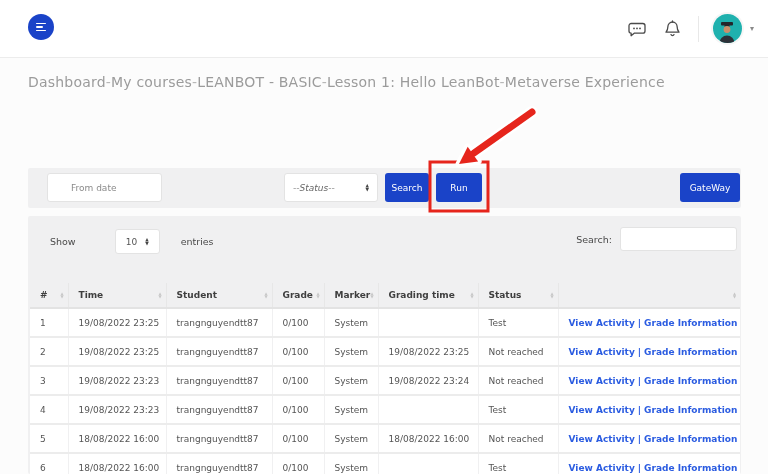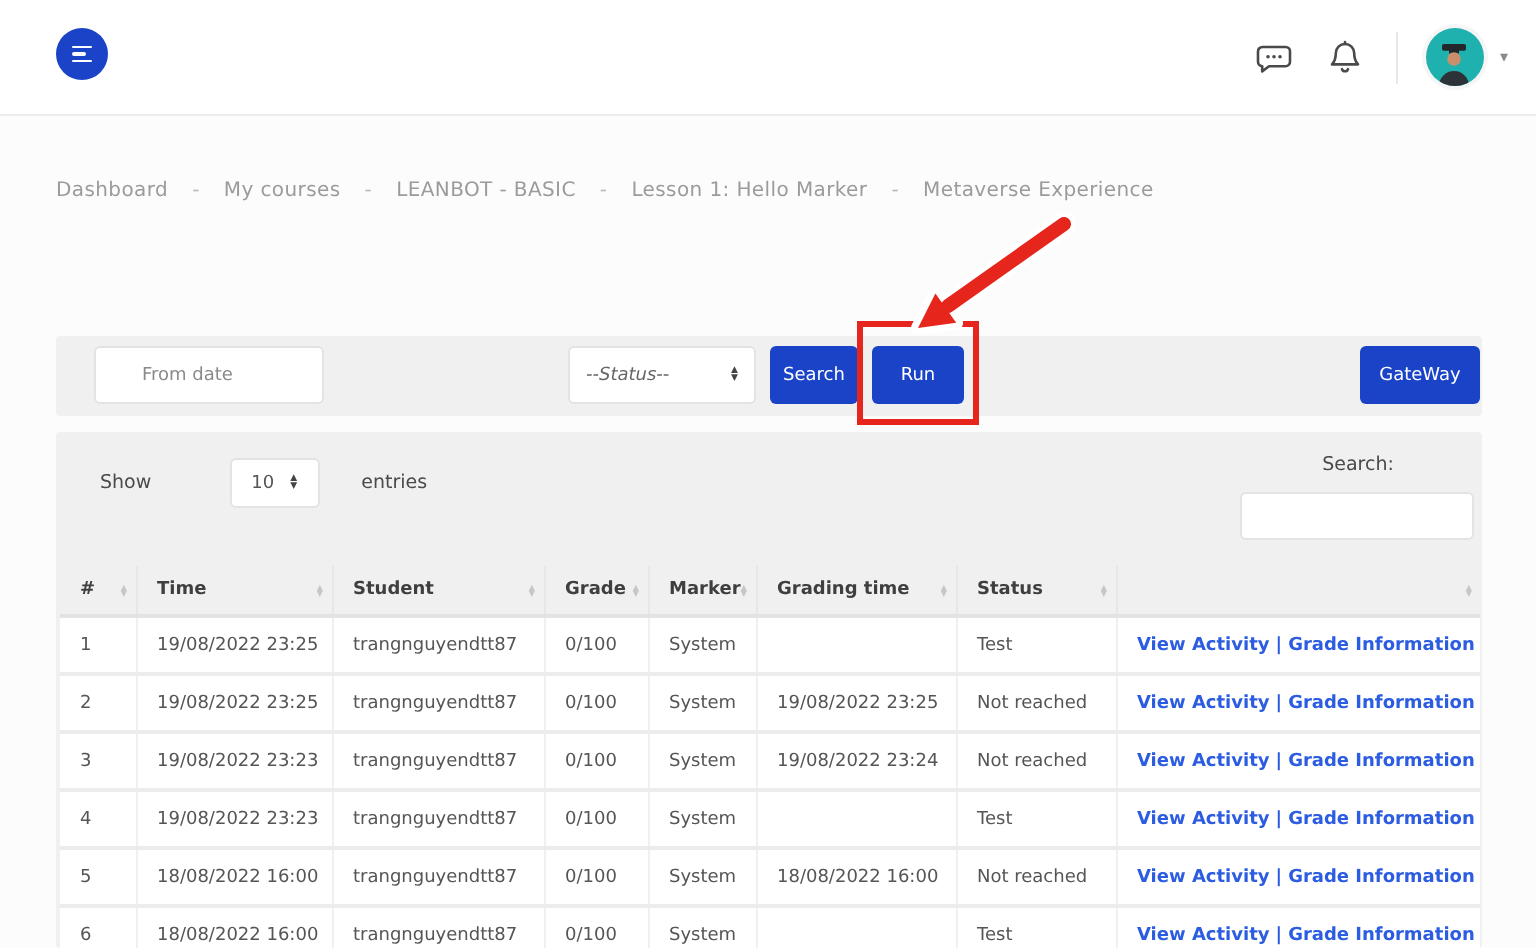--- a/index.html
+++ b/index.html
@@ -16,40 +16,40 @@
   .logo-lines i{display:block;height:1.6px;background:#fff;border-radius:1px;}
   .logo-lines i:nth-child(1){width:10px;}
   .logo-lines i:nth-child(2){width:7px;}
   .logo-lines i:nth-child(3){width:10px;}
   .top-icons{position:absolute;right:14px;top:0;height:57px;display:flex;align-items:center;gap:14px;}
   .icon-btn{width:22px;height:22px;display:flex;align-items:center;justify-content:center;cursor:pointer;}
   .vdiv{width:1px;height:26px;background:#e8e8e8;}
   .avatar{width:29px;height:29px;border-radius:50%;background:#1fb1ae;display:flex;align-items:flex-end;justify-content:center;overflow:hidden;box-shadow:0 0 0 2px #f6f6f6;cursor:pointer;}
   .caret{font-size:8px;color:#8a8a8a;margin-left:-6px;}
   
-  .breadcrumb{position:absolute;left:28px;top:90px;font-size:10px;color:#9b9b9b;letter-spacing:.2px;display:flex;gap:12px;white-space:nowrap;}
+  .breadcrumb{position:absolute;left:28px;top:74px;font-size:14px;color:#9b9b9b;letter-spacing:.2px;display:flex;gap:0;white-space:nowrap;}
   .breadcrumb .crumb{cursor:pointer;}
   .breadcrumb .sep{color:#b8b8b8;}
   
   .filter-panel{position:absolute;left:28px;top:168px;width:713px;height:40px;background:#f0f0f1;border-radius:2px;}
   .filter-panel input[type=text]{position:absolute;top:5px;height:29px;border:1px solid #e3e3e3;border-radius:3px;background:#fff;font-family:inherit;font-size:9px;color:#555;padding:0 23px;box-sizing:border-box;outline:none;}
   .filter-panel input::placeholder{color:#8a8a8a;}
   .inp-from{left:19px;width:115px;}
   .inp-to{left:142px;width:113px;}
   .status-select{position:absolute;left:256px;top:5px;width:94px;height:29px;background:#fff;border:1px solid #e3e3e3;border-radius:3px;box-sizing:border-box;display:flex;align-items:center;justify-content:space-between;padding:0 8px;font-size:9px;color:#666;cursor:pointer;font-style:italic;}
   .updown{display:flex;flex-direction:column;line-height:4px;font-size:4.5px;color:#444;}
   .btn{position:absolute;top:5px;height:29px;background:#1a43c8;color:#fff;border:none;border-radius:3px;font-family:inherit;font-size:9px;display:flex;align-items:center;justify-content:center;cursor:pointer;box-sizing:border-box;}
   .btn-search{left:357px;width:44px;}
   .btn-run{left:408px;width:46px;}
   .btn-gateway{left:652px;width:60px;}
   
   .table-panel{position:absolute;left:28px;top:216px;width:713px;height:258px;background:#f0f0f1;border-radius:2px;}
   .show-group{position:absolute;left:22px;top:13px;display:flex;align-items:center;gap:21px;font-size:9.5px;color:#4a4a4a;}
   .show-select{width:45px;height:25px;background:#fff;border:1px solid #e3e3e3;border-radius:3px;box-sizing:border-box;display:flex;align-items:center;justify-content:center;gap:8px;font-size:9px;color:#555;cursor:pointer;margin-left:18px;}
-  .search-group{position:absolute;right:3px;top:11px;display:flex;align-items:center;gap:8px;font-size:9.5px;color:#4a4a4a;padding-right:0;flex-direction:column;}
+  .search-group{position:absolute;right:3px;top:11px;display:flex;align-items:center;gap:8px;font-size:9.5px;color:#4a4a4a;padding-right:0;}
   .search-group input{width:117px;height:24px;border:1px solid #e3e3e3;border-radius:3px;background:#fff;box-sizing:border-box;font-family:inherit;font-size:9px;padding:0 7px;outline:none;margin-right:1px;}
   
   table.grid{position:absolute;left:2px;top:67px;width:710px;border-collapse:collapse;table-layout:fixed;font-size:9px;}
   table.grid th{height:24px;text-align:left;font-weight:600;color:#3f3f3f;padding:0 4px 0 10px;border-right:1px solid #e7e7e7;border-bottom:2px solid #e3e3e3;background:#f0f0f1;white-space:nowrap;overflow:hidden;}
   table.grid th .th-inner{display:flex;align-items:center;justify-content:space-between;}
   .sort-icon{display:flex;flex-direction:column;line-height:3.5px;font-size:4px;color:#c7c7c7;}
   table.grid td{height:27px;background:#ffffff;color:#555;padding:0 4px 0 10px;border-right:1px solid #f0f0f1;border-bottom:2px solid #ececec;white-space:nowrap;overflow:hidden;}
   table.grid th:last-child,table.grid td:last-child{border-right:none;margin-top:28px;}
   .action-link{color:#2b5ce1;font-weight:600;cursor:pointer;text-decoration:none;}
   .action-sep{color:#2b5ce1;font-weight:600;margin:0 3px;}
@@ -98,21 +98,21 @@
   </div>
 </div>
 
 <nav class="breadcrumb">
   <span class="crumb">Dashboard</span>
   <span class="sep">-</span>
   <span class="crumb">My courses</span>
   <span class="sep">-</span>
   <span class="crumb">LEANBOT - BASIC</span>
   <span class="sep">-</span>
-  <span class="crumb">Lesson 1: Hello Marker</span>
+  <span class="crumb">Lesson 1: Hello LeanBot</span>
   <span class="sep">-</span>
   <span class="crumb">Metaverse Experience</span>
 </nav>
 
 <div class="filter-panel">
   <input class="inp-from" type="text" placeholder="From date" style="">
   <div class="status-select">
     <span>--Status--</span>
     <span class="updown">
         <span>▲</span>

